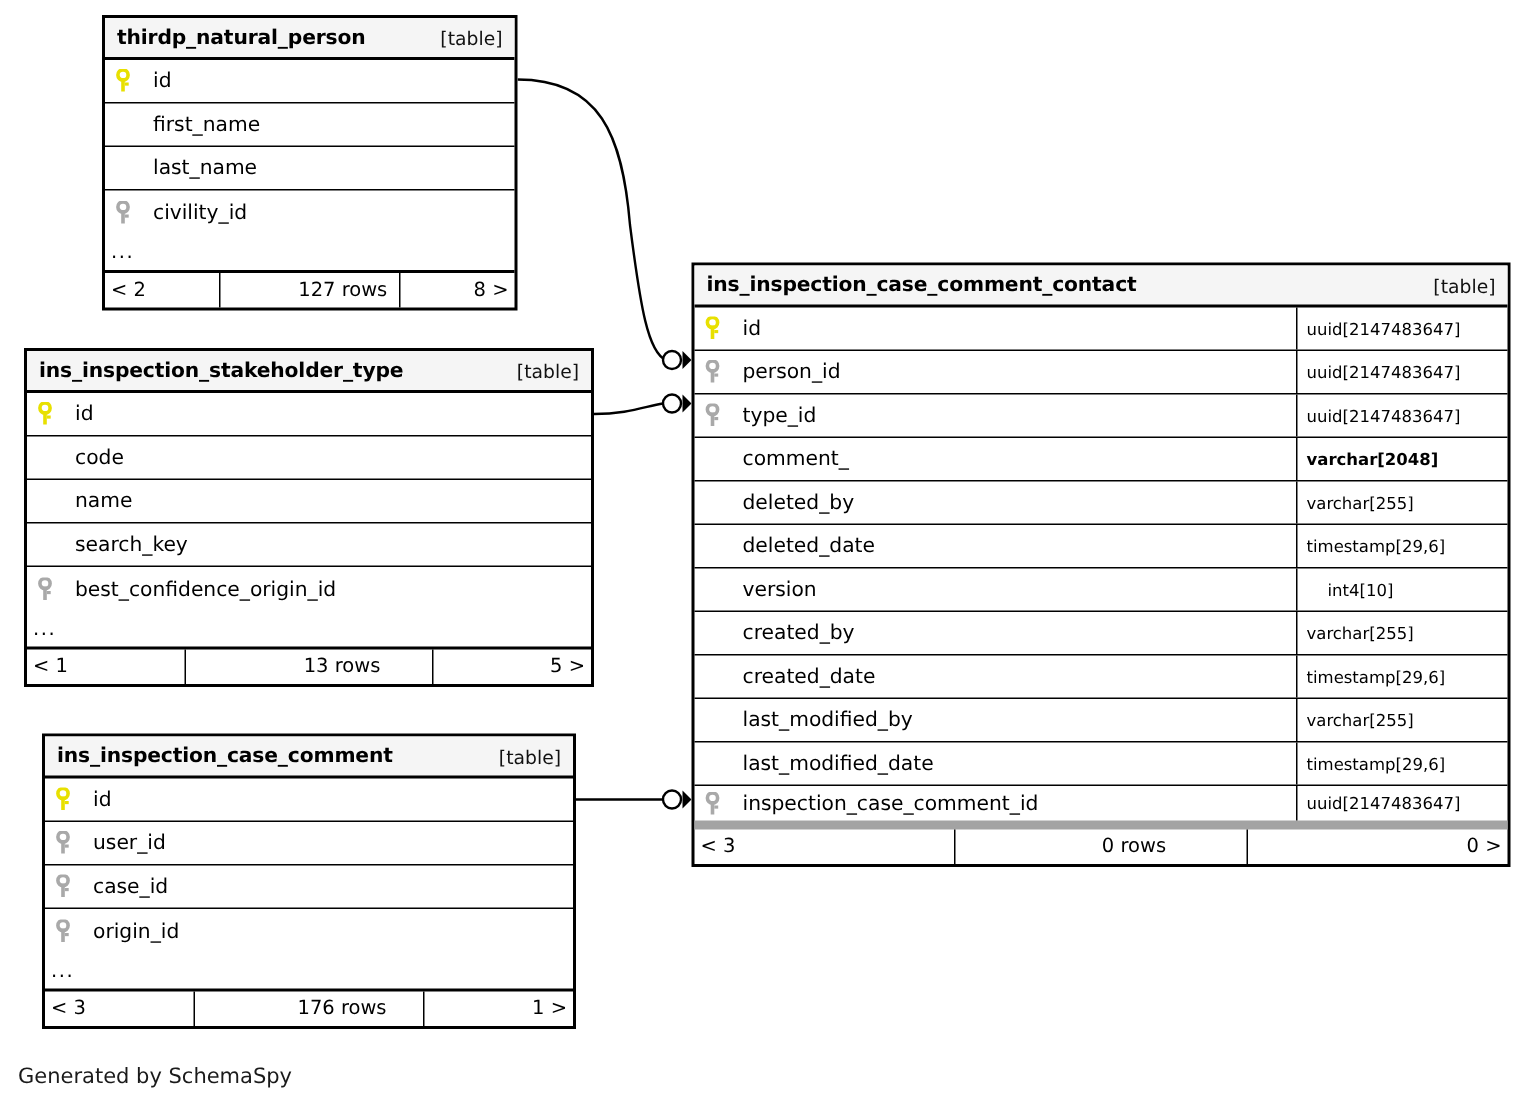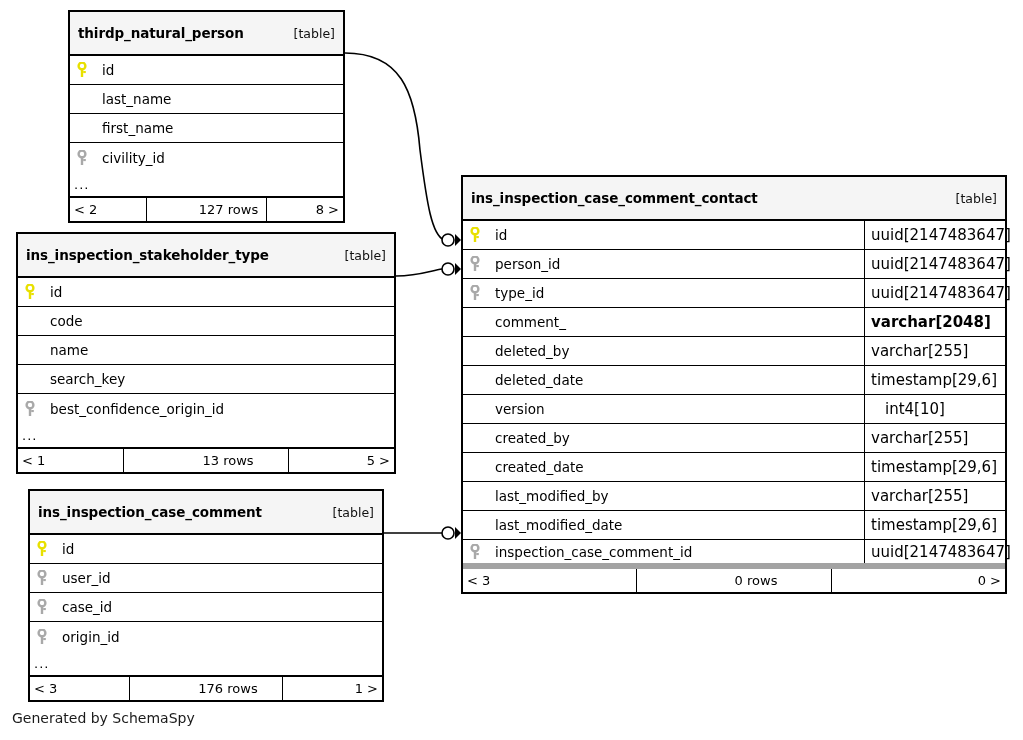--- a/index.html
+++ b/index.html
@@ -33,21 +33,21 @@
     background: #ffffff;
     z-index: 10;
   }
   .er-head {
     display: flex;
     align-items: center;
     justify-content: space-between;
     background: #f5f5f5;
     border-bottom: 2px solid #000000;
     padding: 0 8px;
-    height: 44px;
+    height: 28px;
     box-sizing: border-box;
   }
   .er-title {
     font-size: 13.5px;
     font-weight: bold;
     letter-spacing: -0.1px;
     white-space: nowrap;
   }
   .er-kind {
     font-size: 12.5px;
@@ -72,21 +72,21 @@
     padding-left: 6px;
     min-width: 0;
     overflow: hidden;
   }
   .er-col-type {
     flex: 0 0 auto;
     display: flex;
     align-items: center;
     border-left: 1px solid #000000;
     padding-left: 6px;
-    font-size: 15px;
+    font-size: 11px;
     white-space: nowrap;
     box-sizing: border-box;
   }
   .er-name-txt {
     font-size: 13.5px;
     white-space: nowrap;
   }
 
   
   .keyslot {
@@ -169,27 +169,27 @@
             <rect x="4.8" y="6" width="2.4" height="9" fill="#e8e000"></rect>
             <rect x="7.2" y="9" width="2.6" height="2.1" fill="#e8e000"></rect>
           </svg>
         </span>
         <span class="er-name-txt">id</span>
       </span>
     </div>
     <div class="er-row">
       <span class="er-col-name">
         <span class="keyslot"></span>
+        <span class="er-name-txt">first_name</span>
+      </span>
+    </div>
+    <div class="er-row">
+      <span class="er-col-name">
+        <span class="keyslot"></span>
         <span class="er-name-txt">last_name</span>
-      </span>
-    </div>
-    <div class="er-row">
-      <span class="er-col-name">
-        <span class="keyslot"></span>
-        <span class="er-name-txt">first_name</span>
       </span>
     </div>
     <div class="er-row">
       <span class="er-col-name">
         <span class="keyslot">
           <svg class="key-svg" width="12" height="16" viewBox="0 0 12 16">
             <circle cx="6" cy="4" r="3.4" fill="none" stroke="#a9a9a9" stroke-width="2.4"></circle>
             <rect x="4.8" y="6" width="2.4" height="9" fill="#a9a9a9"></rect>
             <rect x="7.2" y="9" width="2.6" height="2.1" fill="#a9a9a9"></rect>
           </svg>

